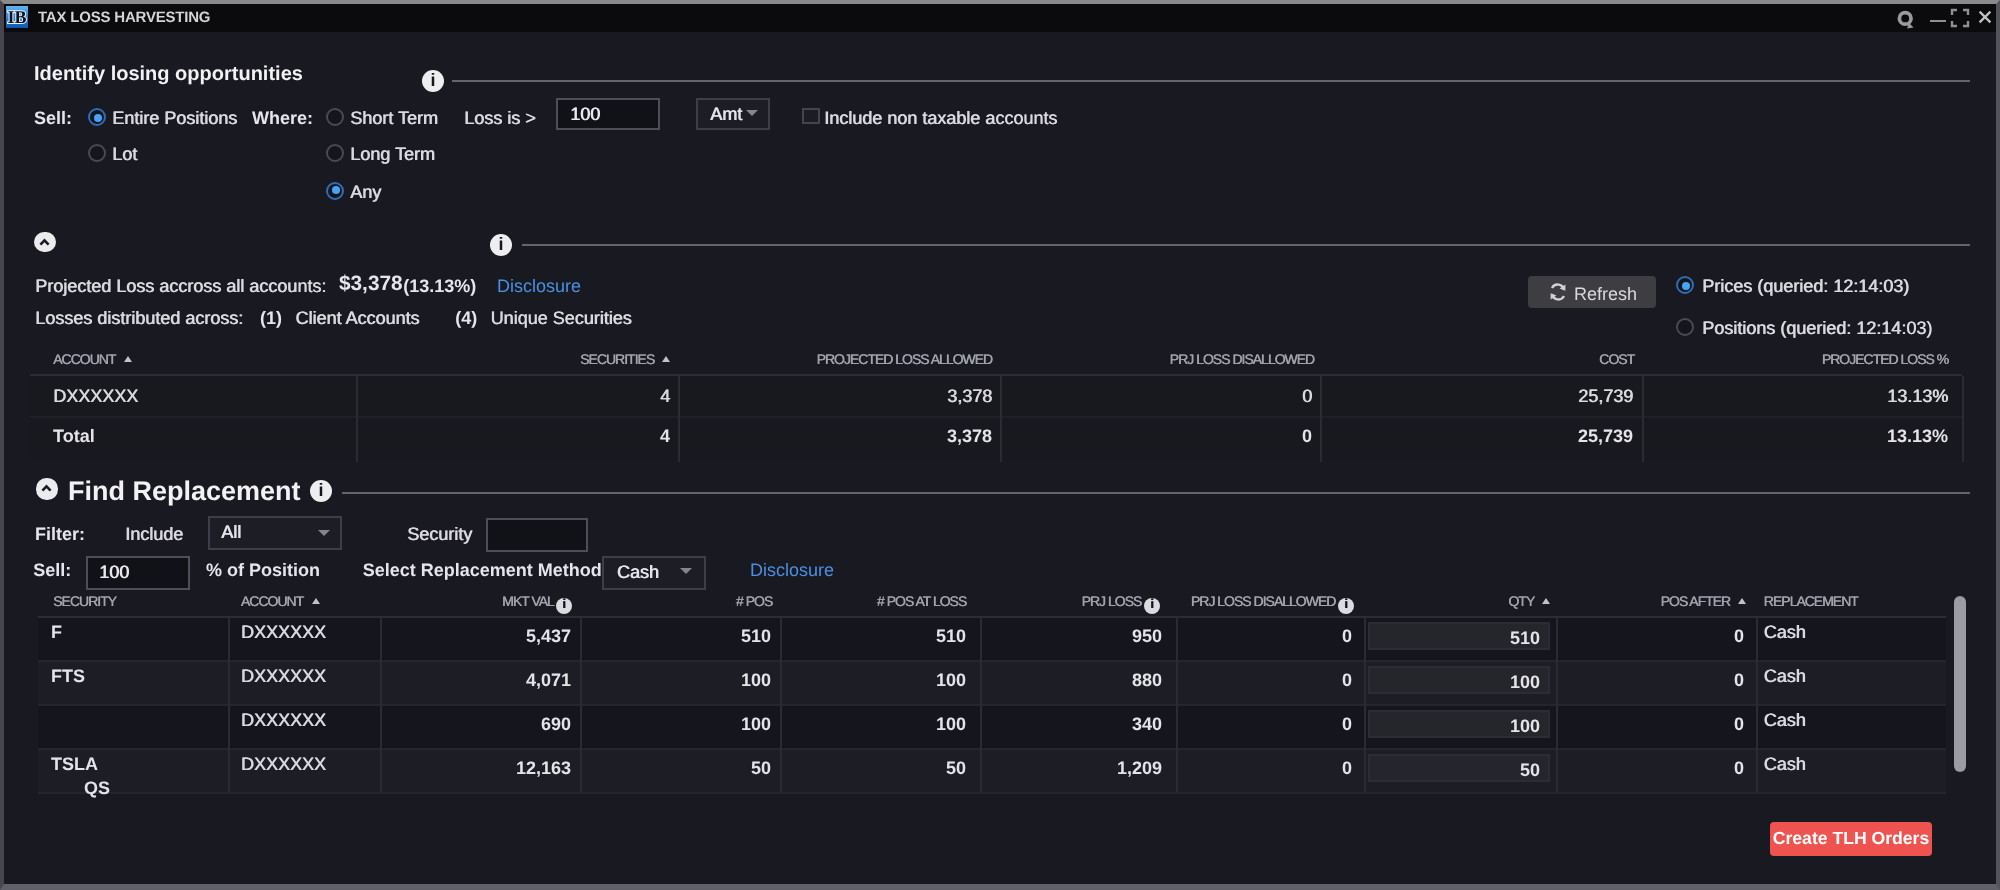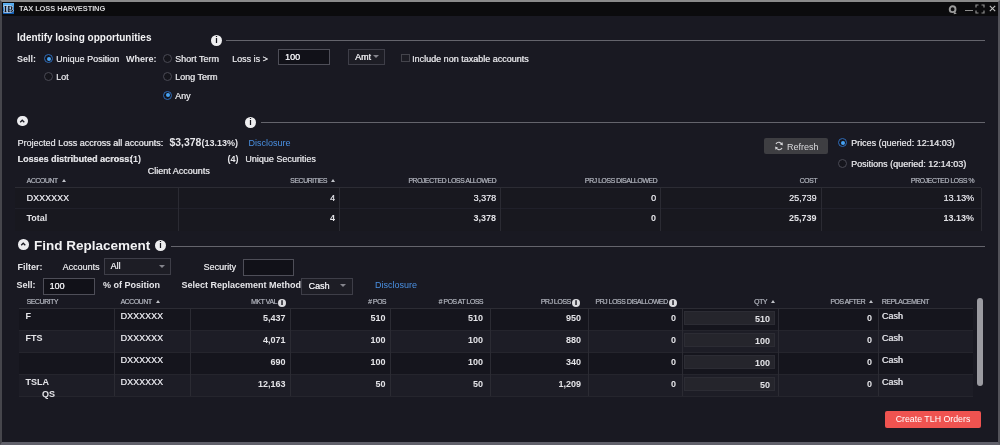--- a/index.html
+++ b/index.html
@@ -74,21 +74,21 @@
       <path d="M0.8 0.8 L6.2 6.2 M6.2 0.8 L0.8 6.2" stroke="#c2c2c2" stroke-width="1.1"></path>
     </svg>
   </div>
 
   <div class="h1" style="left:15px;top:30px;">Identify losing opportunities</div>
   <div class="info" style="left:209px;top:33px;">i</div>
   <div class="hline" style="left:224px;top:38px;width:759px;"></div>
 
   <div class="blbl" style="left:15px;top:52px;">Sell:</div>
   <div class="radio sel" style="left:42px;top:52px;"></div>
-  <div class="lbl" style="left:54px;top:52px;">Unique Position</div>
+  <div class="lbl" style="left:54px;top:52px;">Entire Positions</div>
   <div class="blbl" style="left:124px;top:52px;">Where:</div>
   <div class="radio" style="left:161px;top:52px;"></div>
   <div class="lbl" style="left:173px;top:52px;">Short Term</div>
   <div class="lbl" style="left:230px;top:52px;">Loss is &gt;</div>
   <div class="input" style="left:276px;top:47px;width:52px;height:16px;line-height:14px;padding-left:6px;">100</div>
   <div class="dd" style="left:346px;top:47px;width:37px;height:16px;line-height:14px;padding-left:6px;">Amt</div>
   <div class="caret" style="left:371px;top:53px;"></div>
   <div class="chk" style="left:399px;top:51.5px;"></div>
   <div class="lbl" style="left:410px;top:52px;">Include non taxable accounts</div>
 
@@ -105,23 +105,23 @@
         <path d="M3.2 6.3 L5.25 4.2 L7.3 6.3" fill="none" stroke="#1a1a22" stroke-width="1.3"></path>
       </svg>
   </div>
   <div class="info" style="left:243px;top:115px;">i</div>
   <div class="hline" style="left:259px;top:120px;width:724px;"></div>
 
   <div class="lbl" style="left:15.5px;top:136px;">Projected Loss accross all accounts:</div>
   <div class="blbl" style="left:167.5px;top:135px;font-size:10.4px;">$3,378</div>
   <div class="blbl" style="left:199.6px;top:136px;">(13.13%)</div>
   <div class="link" style="left:246.5px;top:136px;">Disclosure</div>
-  <div class="lbl" style="left:15.5px;top:152px;font-weight:bold;">Losses distributed across:</div>
+  <div class="lbl" style="left:15.5px;top:152px;">Losses distributed across:</div>
   <div class="blbl" style="left:128px;top:152px;">(1)</div>
-  <div class="lbl" style="left:145.6px;top:164px;text-align:center;">Client Accounts</div>
+  <div class="lbl" style="left:145.6px;top:152px;text-align:center;">Client Accounts</div>
   <div class="blbl" style="left:225.6px;top:152px;">(4)</div>
   <div class="lbl" style="left:243.2px;top:152px;">Unique Securities</div>
 
   <div class="abs" style="left:762px;top:136px;width:64px;height:16px;background:#3e3e42;border-radius:2px;">
     <svg class="abs" style="left:9.5px;top:3px" width="10" height="10" viewBox="0 0 10 10">
       <path d="M2 3 A 3.2 3.2 0 0 1 8 4" fill="none" stroke="#d2d2d6" stroke-width="1.2"></path>
       <path d="M8 7 A 3.2 3.2 0 0 1 2 6" fill="none" stroke="#d2d2d6" stroke-width="1.2"></path>
       <path d="M8.7 1.2 L8.7 4.4 L5.8 3.2 Z" fill="#d2d2d6"></path>
       <path d="M1.3 8.8 L1.3 5.6 L4.2 6.8 Z" fill="#d2d2d6"></path>
     </svg>
@@ -164,21 +164,21 @@
   <div class="colap" style="left:16px;top:237px;">
     <svg width="10.5" height="10.5" viewBox="0 0 10.5 10.5">
         <path d="M3.2 6.3 L5.25 4.2 L7.3 6.3" fill="none" stroke="#1a1a22" stroke-width="1.3"></path>
       </svg>
   </div>
   <div class="h1" style="left:32px;top:236px;font-size:13.5px;">Find Replacement</div>
   <div class="info" style="left:153px;top:238px;">i</div>
   <div class="hline" style="left:169px;top:243.5px;width:814px;"></div>
 
   <div class="blbl" style="left:15.5px;top:259.5px;">Filter:</div>
-  <div class="lbl" style="left:60.5px;top:259.5px;">Accounts</div>
+  <div class="lbl" style="left:60.5px;top:259.5px;">Include</div>
   <div class="dd" style="left:101.5px;top:256px;width:67px;height:17px;line-height:15px;padding-left:6px;">All</div>
   <div class="caret" style="left:156.5px;top:263px;"></div>
   <div class="lbl" style="left:201.5px;top:259.5px;">Security</div>
   <div class="input" style="left:240.5px;top:256.5px;width:51px;height:17px;"></div>
 
   <div class="blbl" style="left:14.6px;top:278px;">Sell:</div>
   <div class="input" style="left:40.5px;top:275.5px;width:52px;height:17px;line-height:15px;padding-left:6px;">100</div>
   <div class="blbl" style="left:101px;top:278px;">% of Position</div>
   <div class="blbl" style="left:179.4px;top:278px;">Select Replacement Method</div>
   <div class="dd" style="left:299.4px;top:275.5px;width:52px;height:17px;line-height:15px;padding-left:6px;">Cash</div>
@@ -262,15 +262,15 @@
   <div class="tvb" style="left:488px;top:376.5px;width:91px;text-align:right;">1,209</div>
   <div class="tvb" style="left:586px;top:376.5px;width:88px;text-align:right;">0</div>
   <div class="abs qty" style="left:682px;top:374.8px;">
       <span>50</span>
     </div>
   <div class="tvb" style="left:776px;top:376.5px;width:94px;text-align:right;">0</div>
   <div class="tv" style="left:879.8px;top:374.5px;">Cash</div>
 
   <div class="abs" style="left:975px;top:296px;width:6px;height:88px;border-radius:3px;background:#9b9ba1;"></div>
 
-  <div class="abs" style="left:883px;top:409px;width:96px;height:17px;background:#ef5350;border-radius:2px;
-    color:#fff;font-size:8.8px;font-weight:normal;text-align:center;line-height:17px;">Create TLH Orders</div>
+  <div class="abs" style="left:883px;top:409px;width:81px;height:17px;background:#ef5350;border-radius:2px;
+    color:#fff;font-size:8.8px;font-weight:bold;text-align:center;line-height:17px;">Create TLH Orders</div>
 </div>
 
 </body></html>

